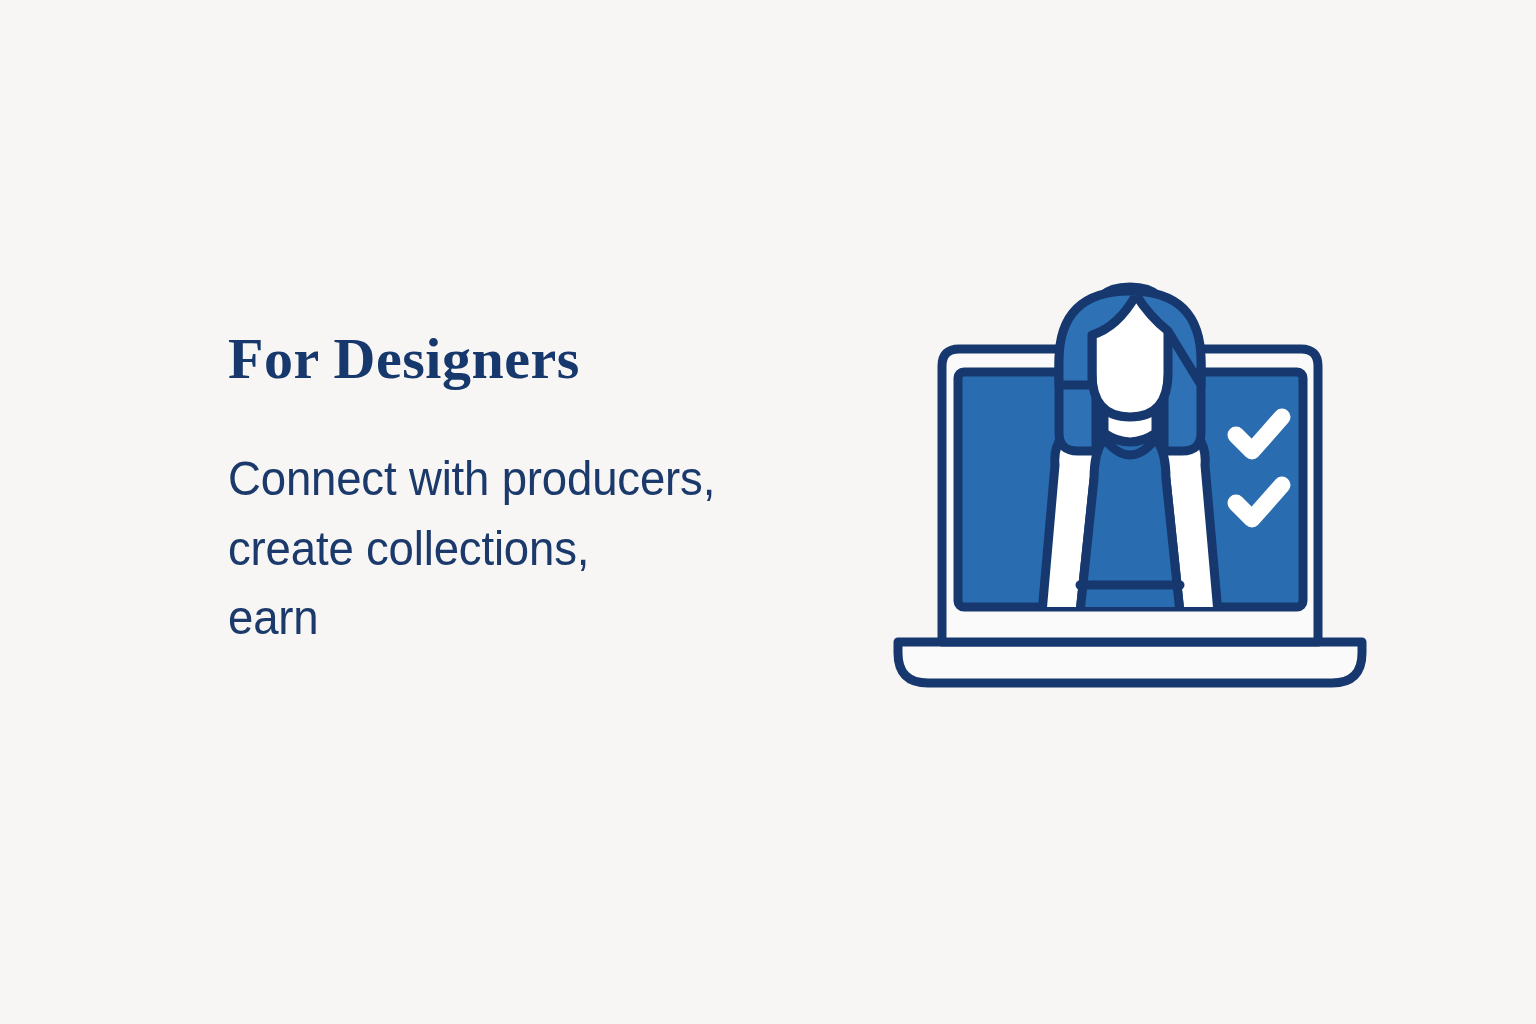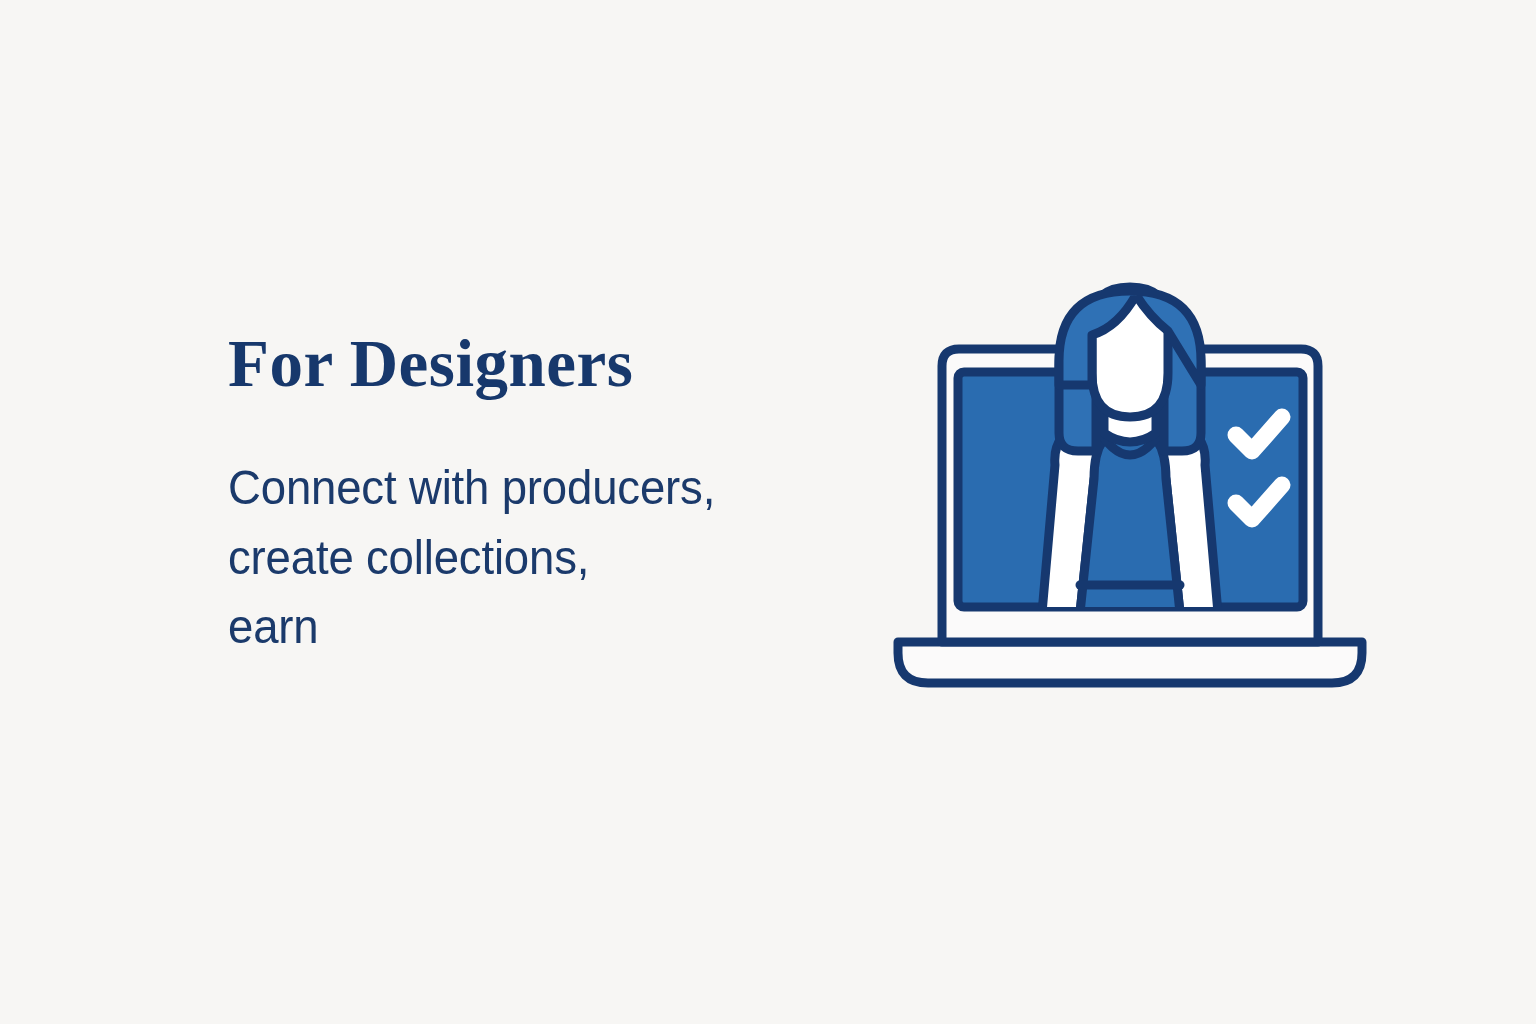--- a/index.html
+++ b/index.html
@@ -24,21 +24,21 @@
   
   .text-block {
     position: absolute;
     left: 228px;
     top: 330px;
     width: 700px;
   }
 
   .headline {
     font-family: "Liberation Serif", "DejaVu Serif", serif;
-    font-size: 67px;
+    font-size: 58px;
     font-weight: 700;
     line-height: 1.0;
     color: #17386c;
     letter-spacing: 0.5px;
     margin: 0;
     white-space: nowrap;
   }
 
   .subhead {
     margin: 0;

